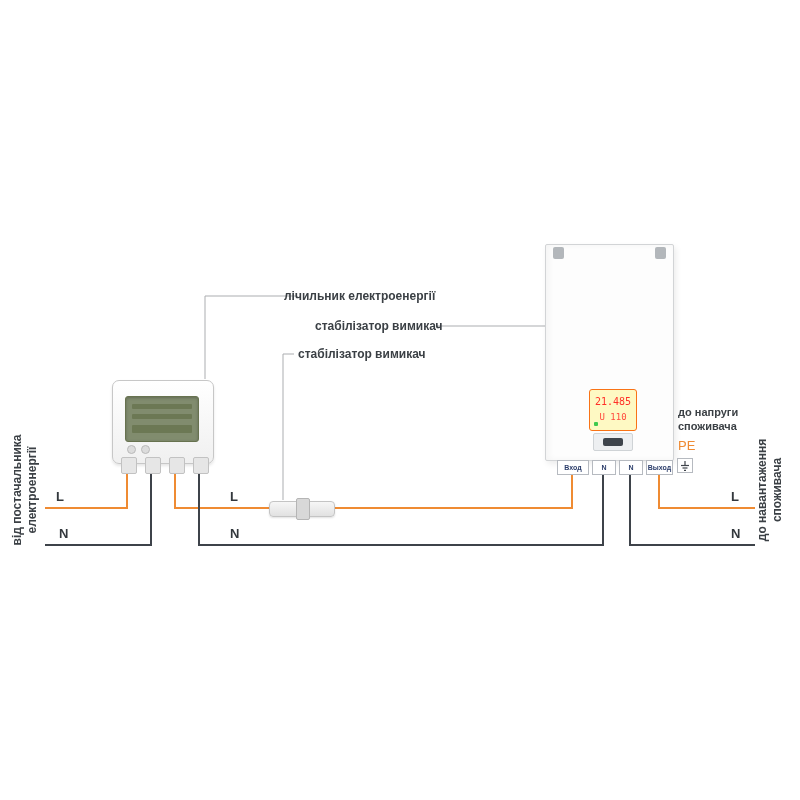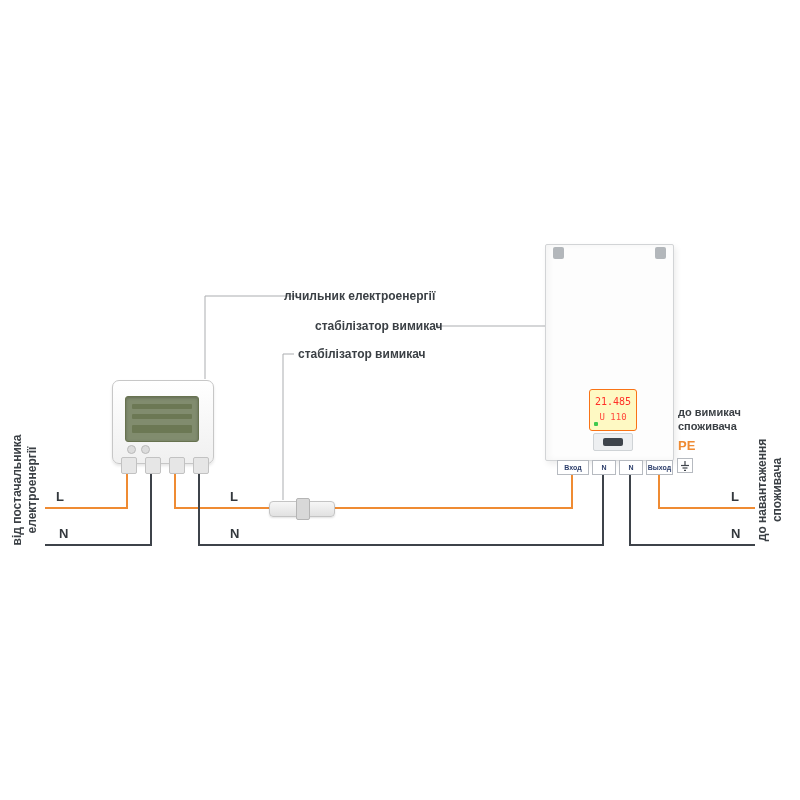--- a/index.html
+++ b/index.html
@@ -29,21 +29,21 @@
   .v-label {
     position:absolute; width:170px; height:30px; text-align:center;
     transform:rotate(-90deg); transform-origin:center;
     font-size:12px; font-weight:600; color:var(--ink); line-height:15px;
     white-space:nowrap;
   }
   .ground-text {
     position:absolute; font-size:11px; font-weight:600; color:var(--ink);
     line-height:13px; white-space:nowrap;
   }
-  .pe-label { position:absolute; font-size:13px; font-weight:700; color:var(--pe); }
+  .pe-label { position:absolute; font-size:13px; font-weight:400; color:var(--pe); }
 
   
   .meter {
     position:absolute; left:112px; top:380px; width:100px; height:82px;
     background:linear-gradient(180deg,#ffffff,#f0f0f0);
     border:1px solid #c7c7c7; border-radius:7px;
     box-shadow:0 2px 3px rgba(0,0,0,0.10);
   }
   .meter-lcd {
     position:absolute; left:12px; top:15px; width:72px; height:44px;
@@ -194,21 +194,21 @@
 
   <div class="v-label" style="left:-60px; top:475px;">
     <div>від постачальника</div>
     <div>електроенергії</div>
   </div>
   <div class="v-label" style="left:685px; top:475px;">
     <div>до навантаження</div>
     <div>споживача</div>
   </div>
 
-  <div class="ground-text" style="left:678px; top:406px;">до вимикач</div>
+  <div class="ground-text" style="left:678px; top:406px;">до напруги</div>
   <div class="ground-text" style="left:678px; top:420px;">споживача</div>
   <div class="pe-label" style="left:678px; top:438px;">PE</div>
 
   <div class="wire-label" style="left:56px;  top:490px;">L</div>
   <div class="wire-label" style="left:59px;  top:527px;">N</div>
   <div class="wire-label" style="left:230px; top:490px;">L</div>
   <div class="wire-label" style="left:230px; top:527px;">N</div>
   <div class="wire-label" style="left:731px; top:490px;">L</div>
   <div class="wire-label" style="left:731px; top:527px;">N</div>
 

